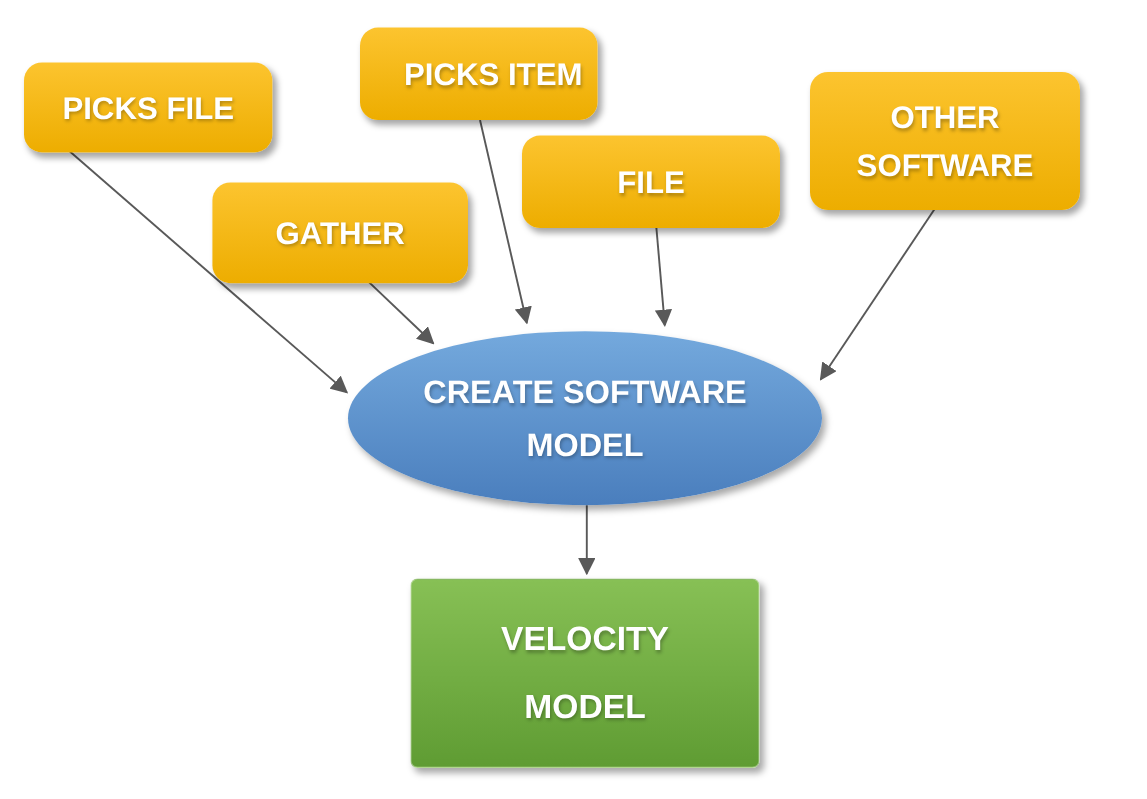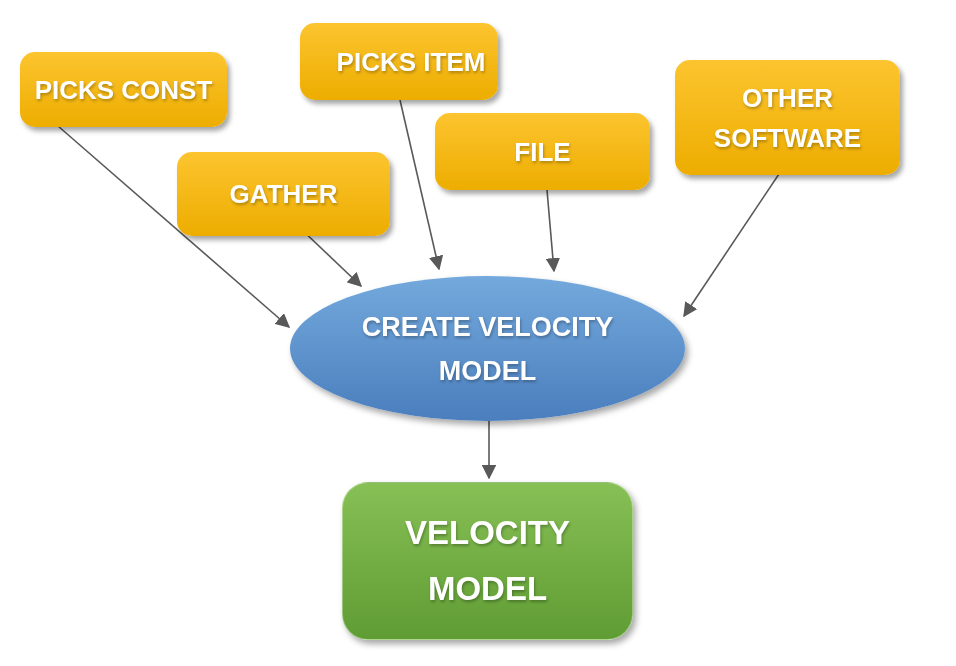--- a/index.html
+++ b/index.html
@@ -47,24 +47,24 @@
   }
   .blue-ellipse {
     background: linear-gradient(to bottom, var(--blue-top, #74A9DD), var(--blue-bottom, #4A7EBD));
     border-radius: 50%;
     box-shadow: 3px 4px 6px rgba(0,0,0,0.35);
     font-size: 27px;
     line-height: 44px;
   }
   .green {
     background: linear-gradient(to bottom, var(--green-top, #87C055), var(--green-bottom, #5F9C33));
-    border-radius: 26px;
+    border-radius: 6px;
     border: 1px solid rgba(255,255,255,0.35);
     box-shadow: 3px 4px 6px rgba(0,0,0,0.35);
-    font-size: 33px;
+    font-size: 28px;
     line-height: 56px;
   }
   #node-picks-file      { left: 20px;  top: 52px;  width: 207px; height: 75px; }
   #node-picks-item      { left: 300px; top: 23px;  width: 198px; height: 77px; padding-left: 24px; }
   #node-gather          { left: 177px; top: 152px; width: 213px; height: 84px; }
   #node-const           { left: 435px; top: 113px; width: 215px; height: 77px; }
   #node-other-software  { left: 675px; top: 60px;  width: 225px; height: 115px; }
   #node-create-velocity { left: 290px; top: 276px; width: 395px; height: 145px; }
   #node-velocity-model  { left: 342px; top: 482px; width: 291px; height: 158px; }
 </style>
@@ -81,42 +81,42 @@
     </defs>
     <line x1="58" y1="126" x2="289" y2="327" stroke="#595959" stroke-width="1.6" marker-end="url(#arrowhead)"></line>
     <line x1="300" y1="228" x2="361" y2="286" stroke="#595959" stroke-width="1.6" marker-end="url(#arrowhead)"></line>
     <line x1="400" y1="100" x2="439" y2="269" stroke="#595959" stroke-width="1.6" marker-end="url(#arrowhead)"></line>
     <line x1="547" y1="190" x2="554" y2="271" stroke="#595959" stroke-width="1.6" marker-end="url(#arrowhead)"></line>
     <line x1="785" y1="165" x2="684" y2="316" stroke="#595959" stroke-width="1.6" marker-end="url(#arrowhead)"></line>
     <line x1="489" y1="421" x2="489" y2="478" stroke="#595959" stroke-width="1.6" marker-end="url(#arrowhead)"></line>
   </svg>
 
   <div id="node-picks-file" class="node yellow">
-    <span class="line">PICKS CONST</span>
+    <span class="line">PICKS FILE</span>
   </div>
 
   <div id="node-picks-item" class="node yellow">
     <span class="line">PICKS ITEM</span>
   </div>
 
   <div id="node-gather" class="node yellow">
     <span class="line">GATHER</span>
   </div>
 
   <div id="node-const" class="node yellow">
     <span class="line">FILE</span>
   </div>
 
   <div id="node-other-software" class="node yellow">
     <span class="line">OTHER</span>
     <span class="line">SOFTWARE</span>
   </div>
 
   <div id="node-create-velocity" class="node blue-ellipse">
-    <span class="line">CREATE VELOCITY</span>
+    <span class="line">CREATE SOFTWARE</span>
     <span class="line">MODEL</span>
   </div>
 
   <div id="node-velocity-model" class="node green">
     <span class="line">VELOCITY</span>
     <span class="line">MODEL</span>
   </div>
 
 </div>
 

